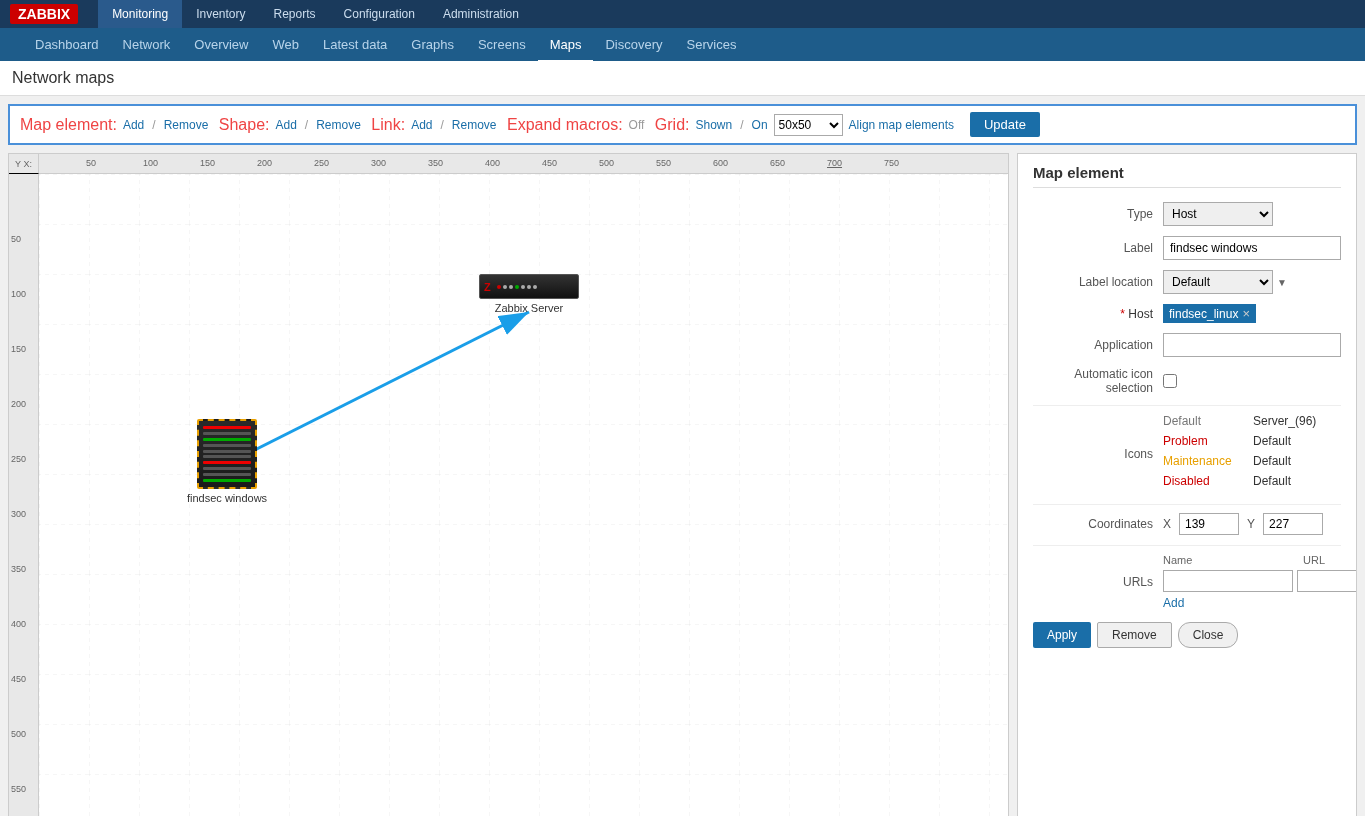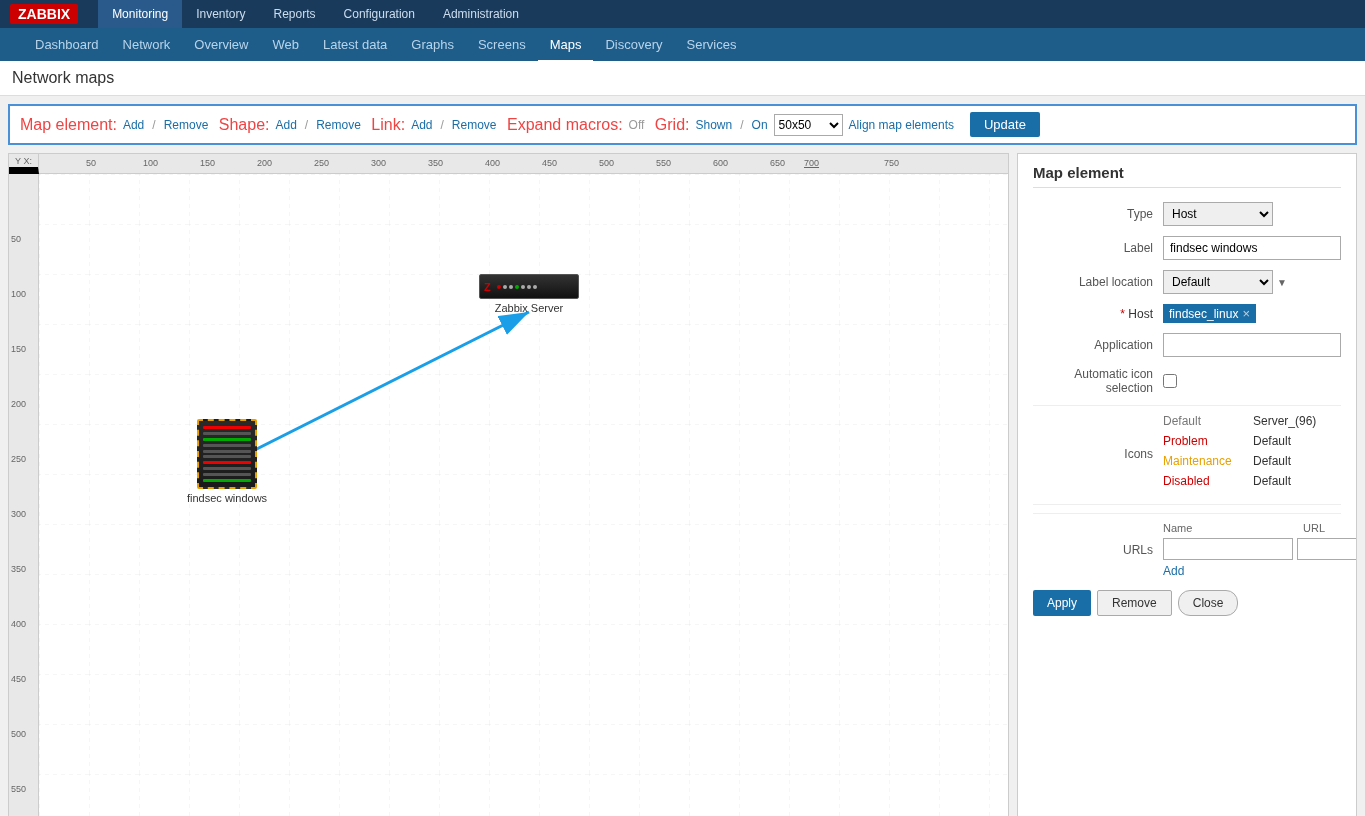--- a/index.html
+++ b/index.html
@@ -140,21 +140,21 @@
       border-right: 1px solid #ccc;
     }
     .ruler-corner {
       position: absolute;
       top: 0;
       left: 0;
       width: 30px;
       height: 20px;
       background: #e8e8e8;
       border-right: 1px solid #ccc;
-      border-bottom: 7px solid #000000;
+      border-bottom: 1px solid #000000;
       font-size: 9px;
       color: #666;
       display: flex;
       align-items: center;
       justify-content: center;
     }
 
     
     #grid-canvas {
       position: absolute;
@@ -505,21 +505,21 @@
         <span class="ruler-tick" style="left: 218px;">200</span>
         <span class="ruler-tick" style="left: 275px;">250</span>
         <span class="ruler-tick" style="left: 332px;">300</span>
         <span class="ruler-tick" style="left: 389px;">350</span>
         <span class="ruler-tick" style="left: 446px;">400</span>
         <span class="ruler-tick" style="left: 503px;">450</span>
         <span class="ruler-tick" style="left: 560px;">500</span>
         <span class="ruler-tick" style="left: 617px;">550</span>
         <span class="ruler-tick" style="left: 674px;">600</span>
         <span class="ruler-tick" style="left: 731px;">650</span>
-        <span class="ruler-tick" style="left: 765px; text-decoration: underline;">700</span>
+        <span class="ruler-tick" style="left: 788px; text-decoration: underline;">700</span>
         <span class="ruler-tick" style="left: 845px;">750</span>
       </div>
 
     <div class="ruler-v" id="v-ruler">
         <span class="ruler-vtick" style="top: 60px;">50</span>
         <span class="ruler-vtick" style="top: 115px;">100</span>
         <span class="ruler-vtick" style="top: 170px;">150</span>
         <span class="ruler-vtick" style="top: 225px;">200</span>
         <span class="ruler-vtick" style="top: 280px;">250</span>
         <span class="ruler-vtick" style="top: 335px;">300</span>
@@ -653,20 +653,29 @@
         </div>
         <div class="icon-sub-row">
           <div class="icon-sub-label disabled-lbl">Disabled</div>
           <span class="icon-value">Default</span>
         </div>
       </div>
     </div>
 
     <hr class="divider-row">
 
+    <div class="form-row">
+      <div class="form-label">Coordinates</div>
+      <div class="coord-group">
+        <span class="coord-label">X</span>
+        <input class="coord-input" type="text" value="139" style="">
+        <span class="coord-label">Y</span>
+        <input class="coord-input" type="text" value="227" style="">
+      </div>
+    </div>
 
     <hr class="divider-row">
 
     <div class="form-row">
       <div class="form-label">URLs</div>
       <div class="urls-section">
         <div class="urls-header">
           <span class="urls-name-col">Name</span>
           <span class="urls-url-col">URL</span>
         </div>

